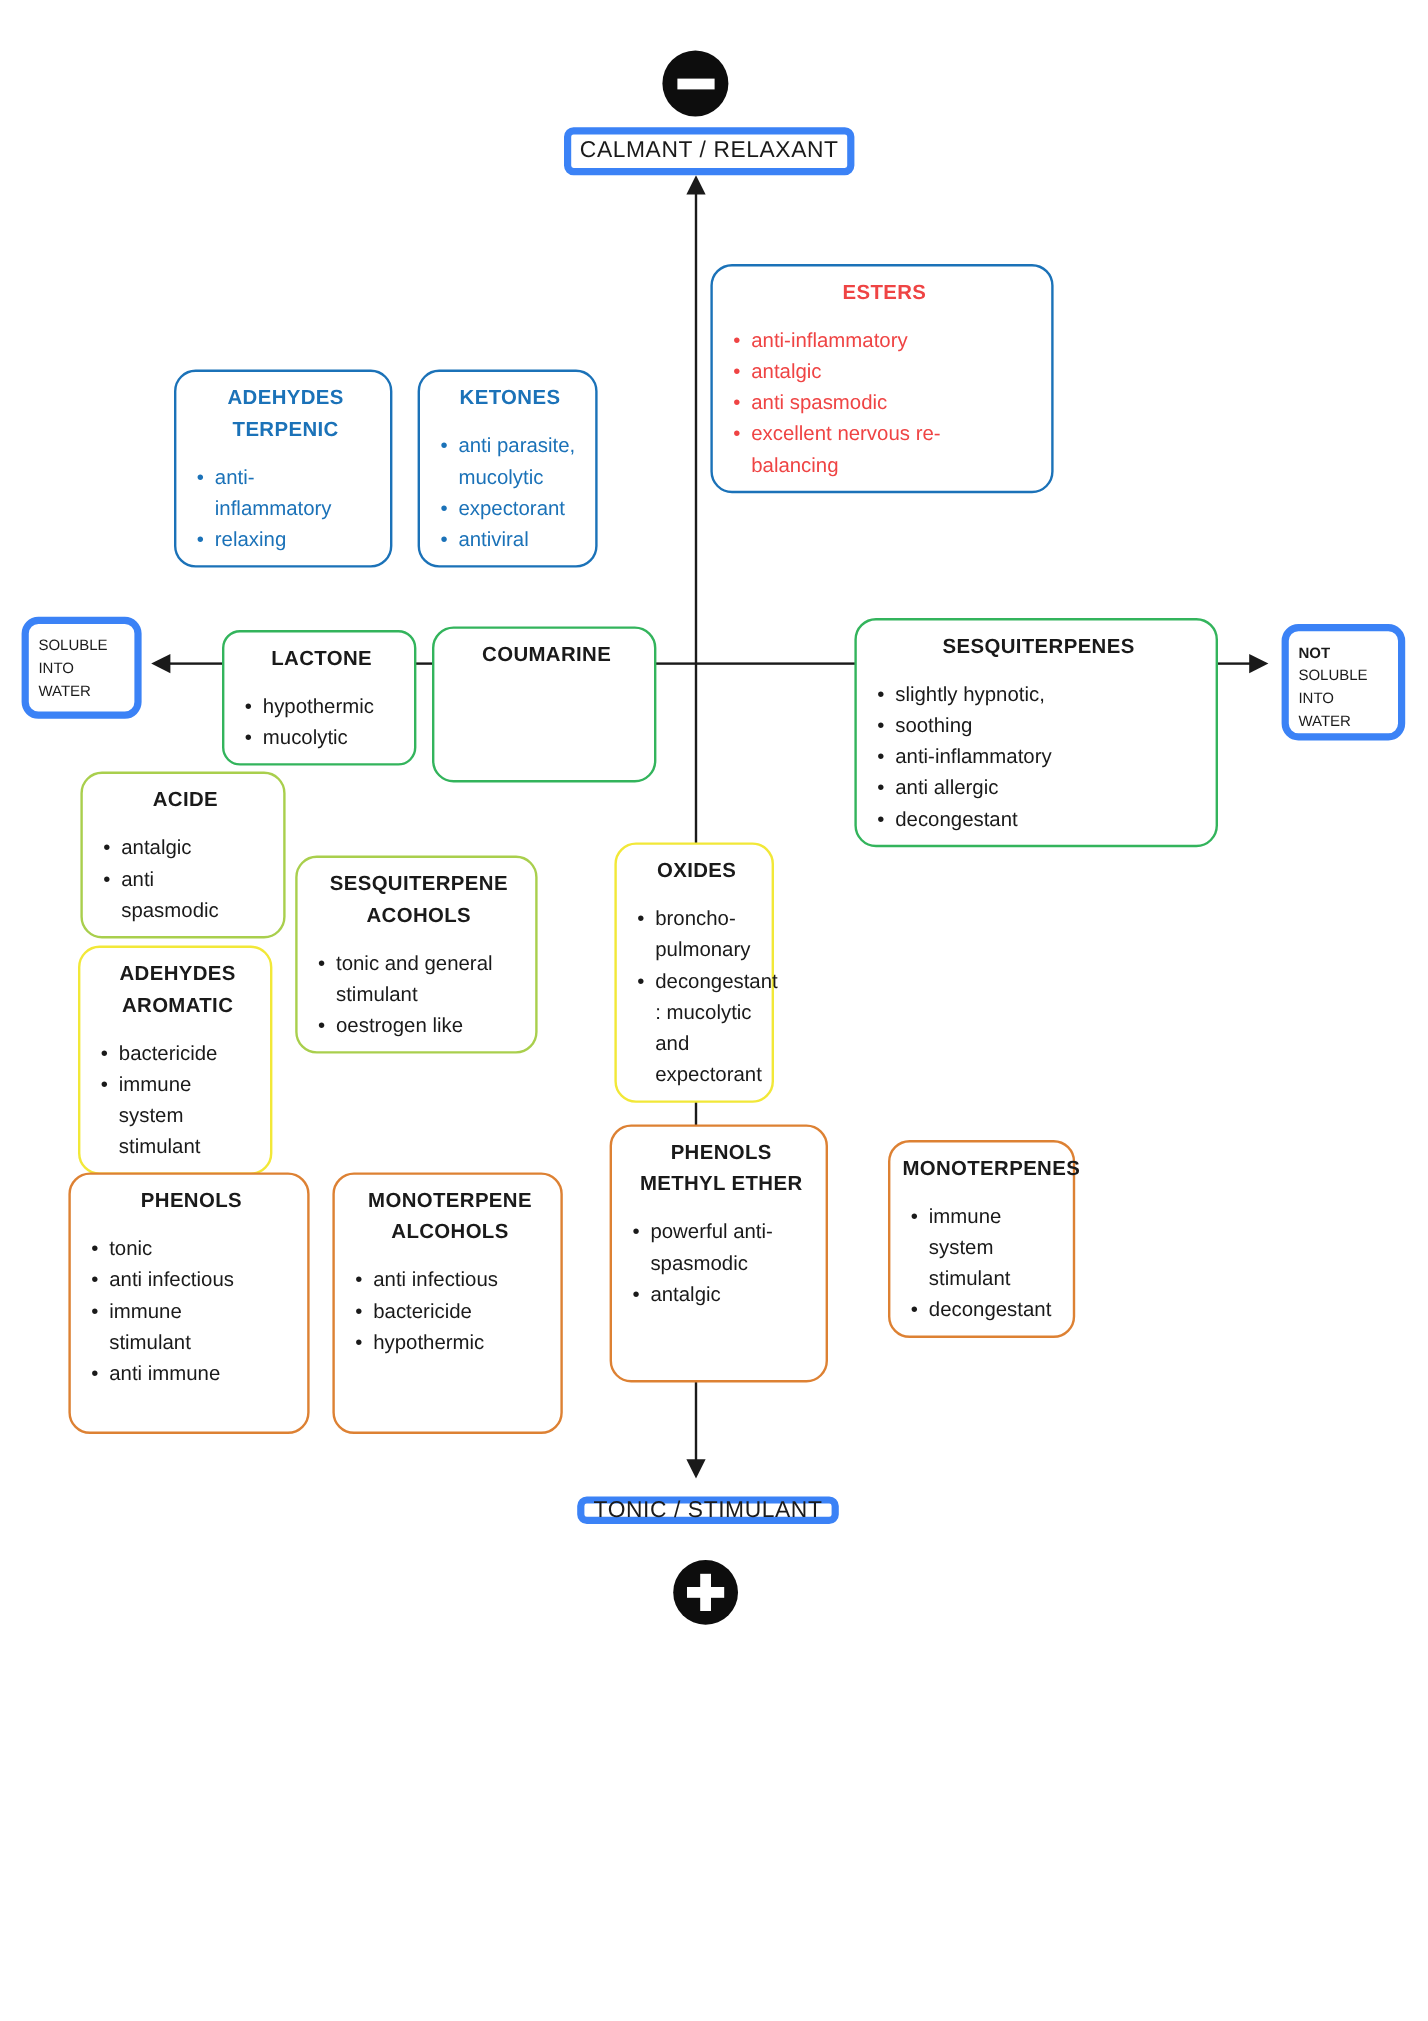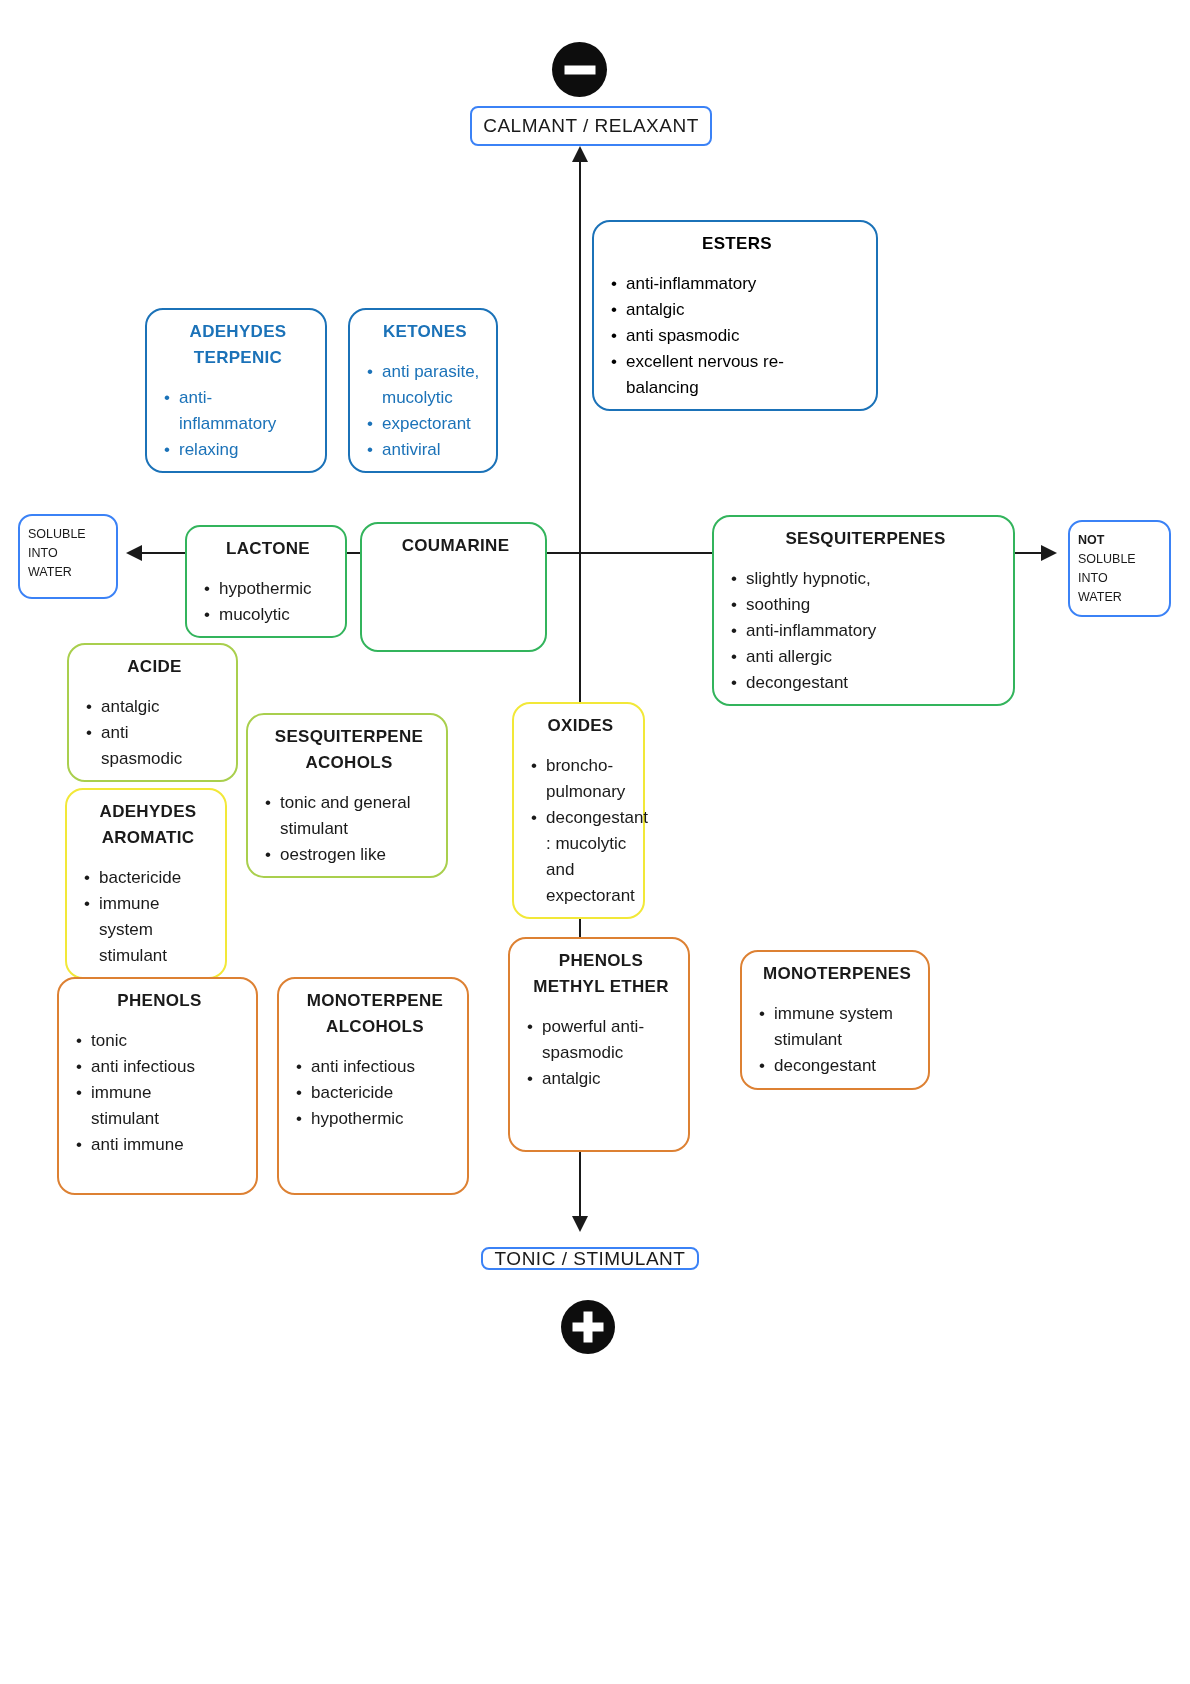--- a/index.html
+++ b/index.html
@@ -14,21 +14,21 @@
   .arrow-left  { border-top:8px solid transparent; border-bottom:8px solid transparent; border-right:16px solid #1a1a1a; }
   .arrow-right { border-top:8px solid transparent; border-bottom:8px solid transparent; border-left:16px solid #1a1a1a; }
 
   .box { position:absolute; z-index:2; background:#fff; border:2.5px solid #888; border-radius:18px;
          padding:9px 6px 8px 10px; font-size:17px; line-height:26px; }
   .box-title { font-weight:bold; text-align:center; letter-spacing:.3px; line-height:26px; }
   .box-items { list-style:none; margin-top:14px; }
   .box-items li { position:relative; padding-left:22px; white-space:pre-line; }
   .box-items li::before { content:"\2022"; position:absolute; left:7px; top:0; }
 
-  .label-box { position:absolute; z-index:2; background:#fff; border:2px solid #3b82f6; }
+  .label-box { position:absolute; z-index:2; background:#fff; border:6px solid #3b82f6; }
   .axis-label { border-radius:8px; display:flex; align-items:center; justify-content:center;
                 font-size:19px; letter-spacing:.5px; }
   .water-box { border-radius:14px; padding:9px 8px; font-size:12.5px; line-height:19px; }
   .water-box .bold-line { font-weight:bold; }
 
   .circle-icon { position:absolute; z-index:2; background:#0d0d0d; border-radius:50%; width:55px; height:55px; }
   .circle-icon .bar-h { position:absolute; left:50%; top:50%; width:31px; height:9px; background:#fff; transform:translate(-50%,-50%); }
   .circle-icon .bar-v { position:absolute; left:50%; top:50%; width:9px; height:31px; background:#fff; transform:translate(-50%,-50%); }
 </style>
 </head>
@@ -62,21 +62,21 @@
     <div>INTO</div>
     <div>WATER</div>
   </div>
   <div class="label-box water-box" style="left:1068px; top:520px; width:103px; height:97px;">
     <div class="bold-line">NOT</div>
     <div>SOLUBLE</div>
     <div>INTO</div>
     <div>WATER</div>
   </div>
 
-  <div class="box" style="left: 592px; top: 220px; width: 286px; min-height: 165px; border-color: rgb(27, 114, 184); color: #000000;">
+  <div class="box" style="left: 592px; top: 220px; width: 286px; min-height: 165px; border-color: rgb(27, 114, 184); color: #ef4444;">
     <div class="box-title">ESTERS</div>
     <ul class="box-items">
       <li>anti-inflammatory</li>
       <li>antalgic</li>
       <li>anti spasmodic</li>
       <li>excellent nervous re-
 balancing</li>
     </ul>
   </div>
 
@@ -189,21 +189,21 @@
   <div class="box" style="left: 508px; top: 937px; width: 182px; min-height: 215px; border-color: rgb(221, 129, 51);">
     <div class="box-title">PHENOLS</div>
     <div class="box-title">METHYL ETHER</div>
     <ul class="box-items">
       <li>powerful anti-
 spasmodic</li>
       <li>antalgic</li>
     </ul>
   </div>
 
-  <div class="box" style="left: 740px; top: 950px; width: 190px; min-height: 140px; border-color: rgb(221, 129, 51);">
+  <div class="box" style="left: 740px; top: 950px; width: 156px; min-height: 140px; border-color: rgb(221, 129, 51);">
     <div class="box-title">MONOTERPENES</div>
     <ul class="box-items">
       <li>immune system
 stimulant</li>
       <li>decongestant</li>
     </ul>
   </div>
 
 </div>
 

